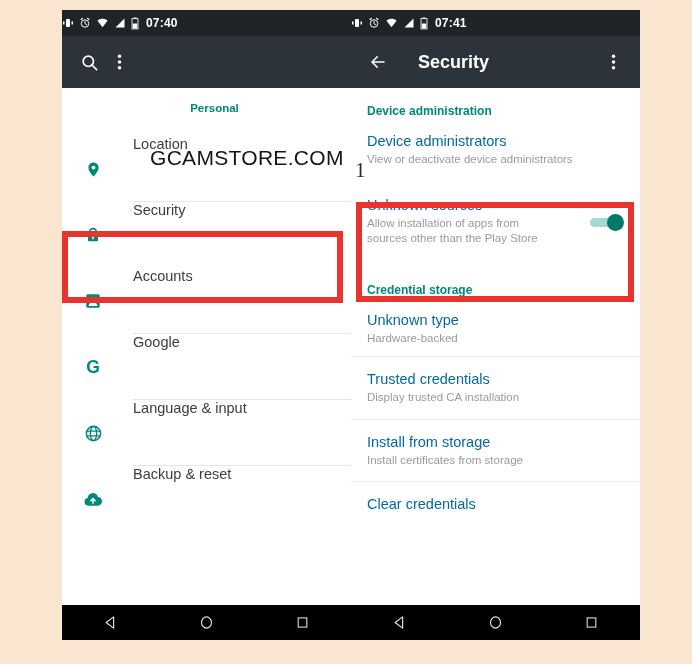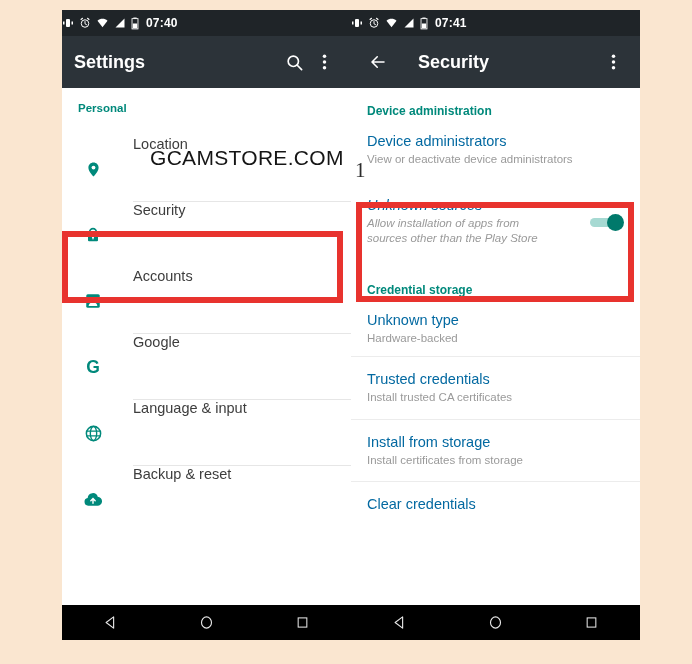--- a/index.html
+++ b/index.html
@@ -94,20 +94,21 @@
     background: #ffffff;
     overflow: hidden;
   }
 
   
   .sec-label {
     color: #00897b;
     font-size: 11.5px;
     font-weight: bold;
     padding: 14px 0 0 16px;
+    text-align: center;
   }
   .l-row {
     height: 66px;
     display: flex;
     padding-left: 16px;
     position: relative;
     background: #ffffff;
   }
   .l-icon {
     width: 30px;
@@ -271,21 +272,20 @@
         <svg class="st-ic" width="8" height="13" viewBox="0 0 14 24">
           <rect x="4" y="1" width="6" height="2" fill="#fff"></rect>
           <rect x="1.5" y="3" width="11" height="19" fill="none" stroke="#fff" stroke-width="1.6"></rect>
           <rect x="3" y="12" width="8" height="9" fill="#fff"></rect>
         </svg>
       </div>
       <span class="status-time">07:40</span>
     </div>
 
     <div class="toolbar">
-      <span class="toolbar-title">Settings</span>
       <div class="tb-btn">
         <svg width="19" height="19" viewBox="0 0 24 24">
           <circle cx="10.5" cy="10.5" r="6.5" fill="none" stroke="#fff" stroke-width="2.1"></circle>
           <path d="M15.5 15.5L21 21" stroke="#fff" stroke-width="2.1" stroke-linecap="round"></path>
         </svg>
       </div>
       <div class="tb-btn">
         <svg width="5" height="20" viewBox="0 0 6 24">
           <circle cx="3" cy="5" r="2.1" fill="#fff"></circle>
           <circle cx="3" cy="12" r="2.1" fill="#fff"></circle>
@@ -433,21 +433,21 @@
 
       <div class="r-sec">Device administration</div>
 
       <div class="r-row">
         <div class="r-row-txt">
           <div class="r-title">Device administrators</div>
           <div class="r-sub">View or deactivate device administrators</div>
         </div>
       </div>
 
-      <div class="r-row" style="padding-top:18px;padding-bottom:20px;font-style:italic;">
+      <div class="r-row" style="padding-top:18px;padding-bottom:20px;">
         <div class="r-row-txt">
           <div class="r-title">Unknown sources</div>
           <div class="r-sub" style="max-width:190px;">Allow installation of apps from sources other than the Play Store</div>
         </div>
         <div class="switch">
           <span class="track"></span>
           <span class="knob"></span>
         </div>
       </div>
 
@@ -457,21 +457,21 @@
         <div class="r-row-txt">
           <div class="r-title">Unknown type</div>
           <div class="r-sub">Hardware-backed</div>
         </div>
         <span class="divider"></span>
       </div>
 
       <div class="r-row" style="padding-top:14px;padding-bottom:14px;">
         <div class="r-row-txt">
           <div class="r-title">Trusted credentials</div>
-          <div class="r-sub">Install trusted CA certificates</div>
+          <div class="r-sub">Display trusted CA installation</div>
         </div>
         <span class="divider"></span>
       </div>
 
       <div class="r-row" style="padding-top:14px;padding-bottom:14px;align-items:center;">
         <div class="r-row-txt">
           <div class="r-title">Install from storage</div>
           <div class="r-sub">Install certificates from storage</div>
         </div>
         <span class="divider"></span>

